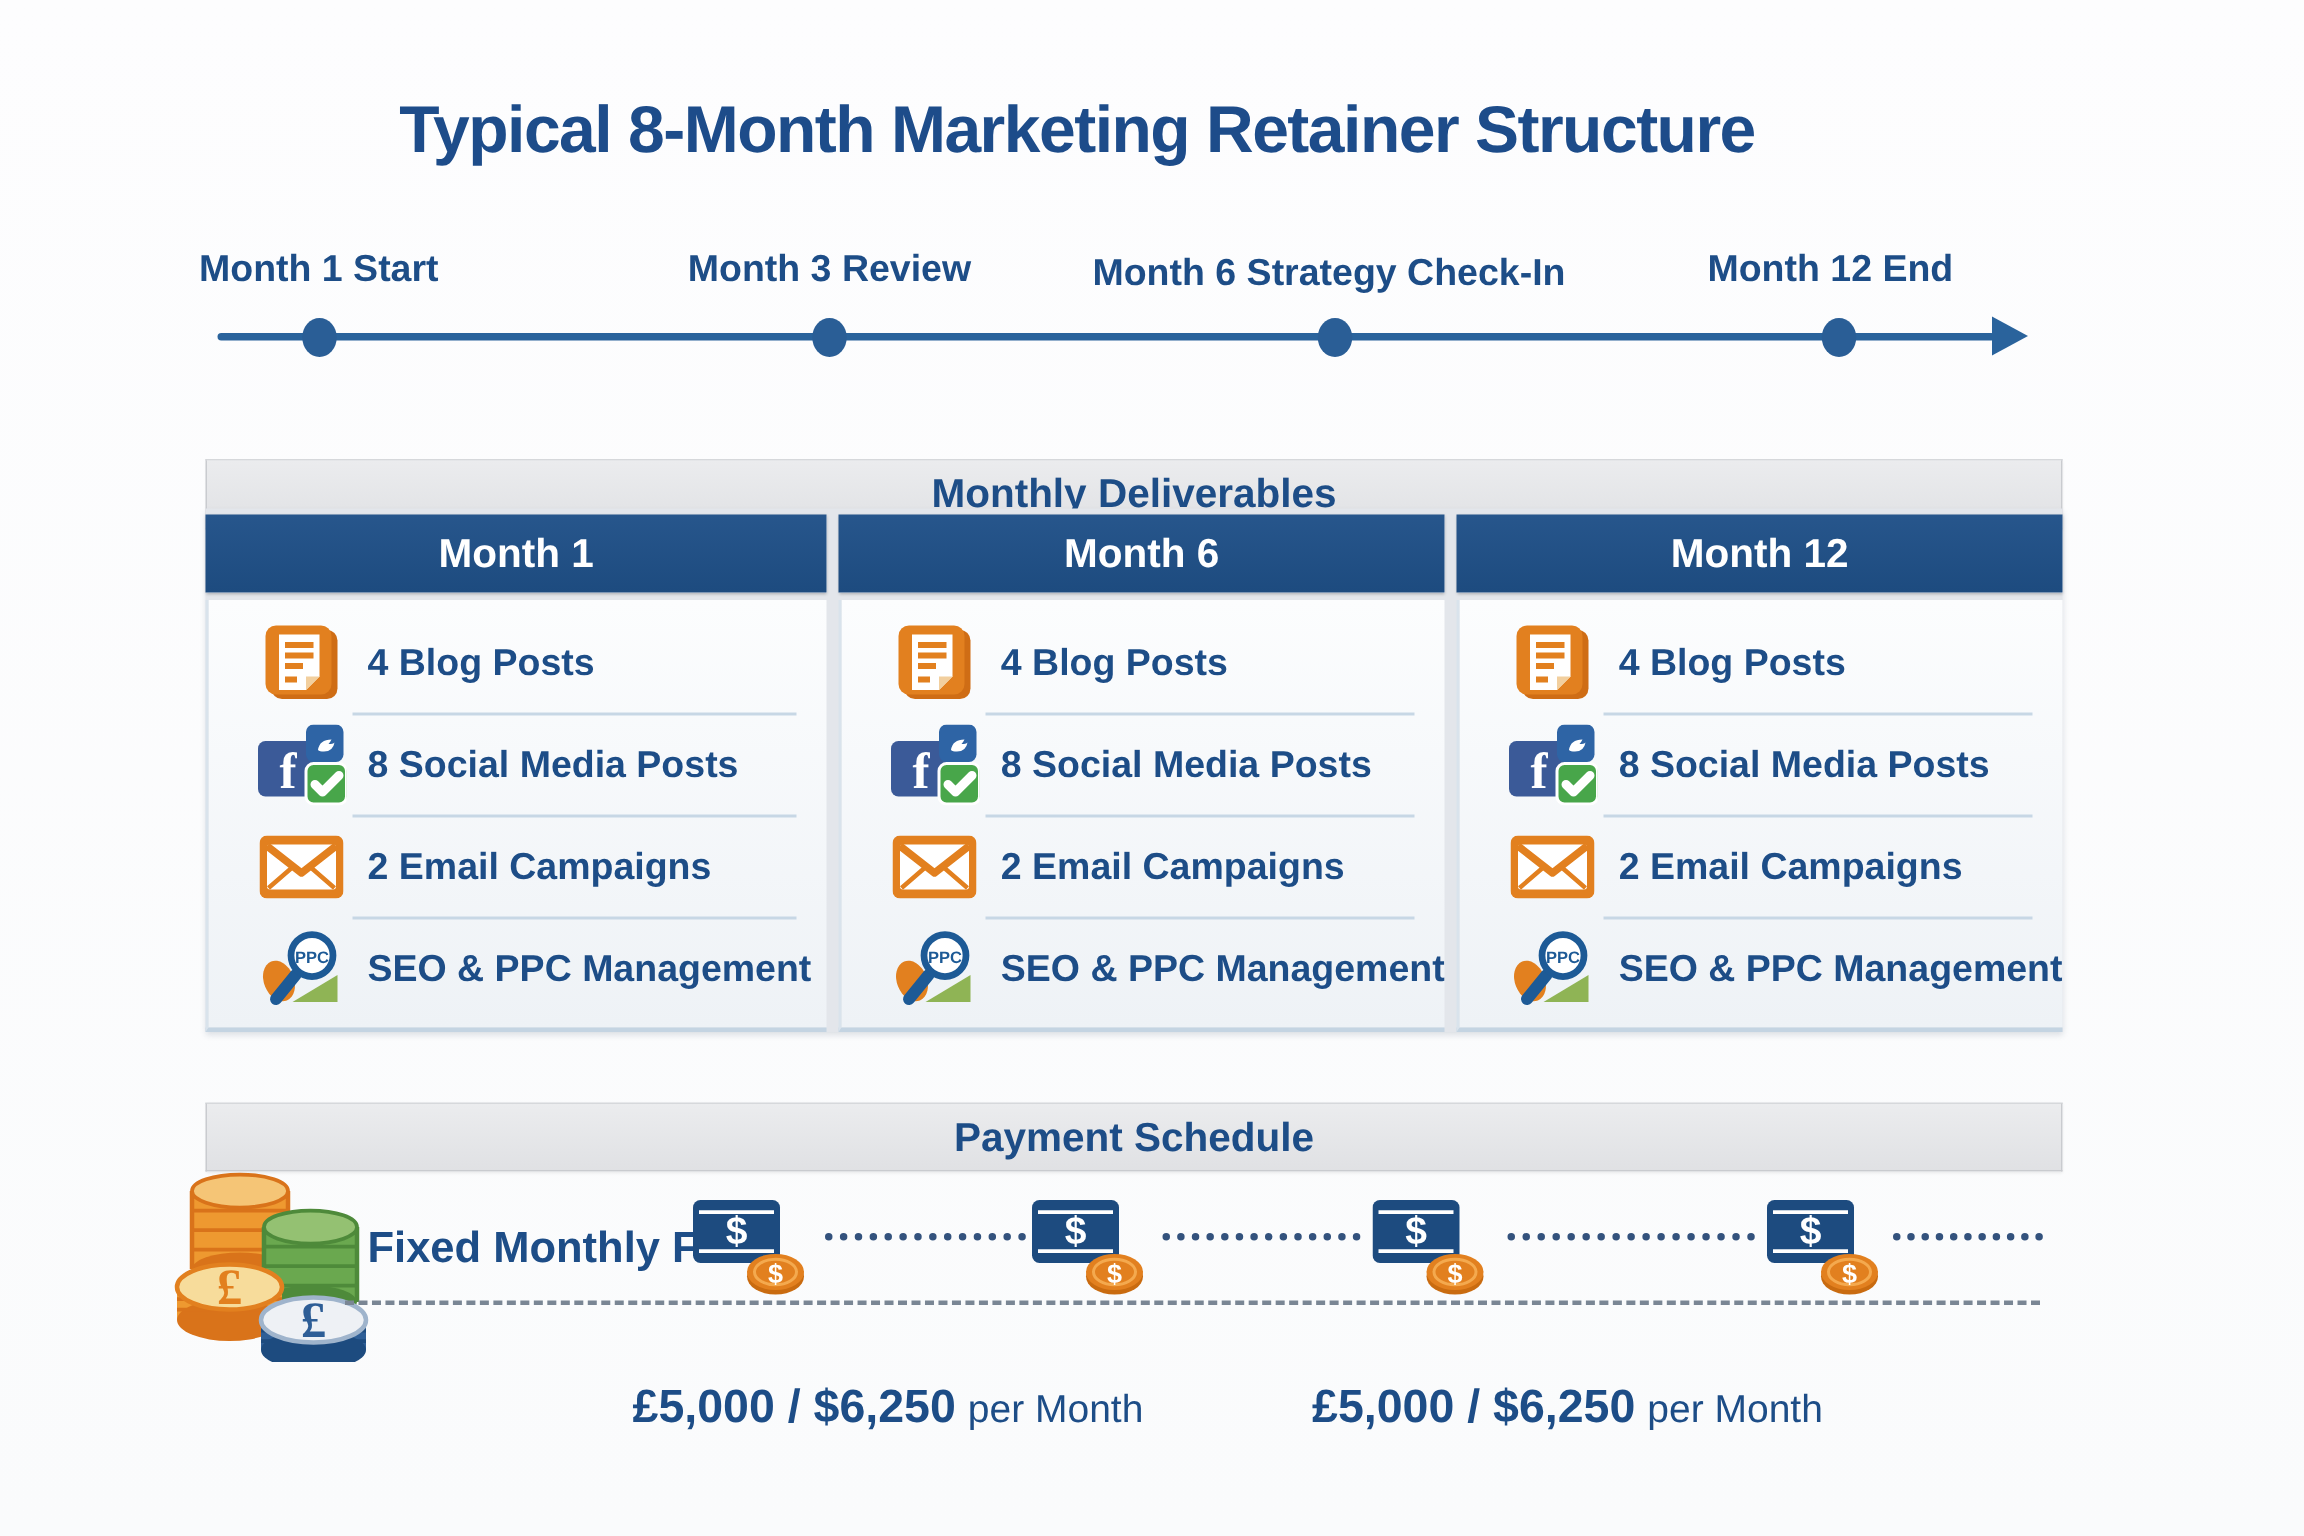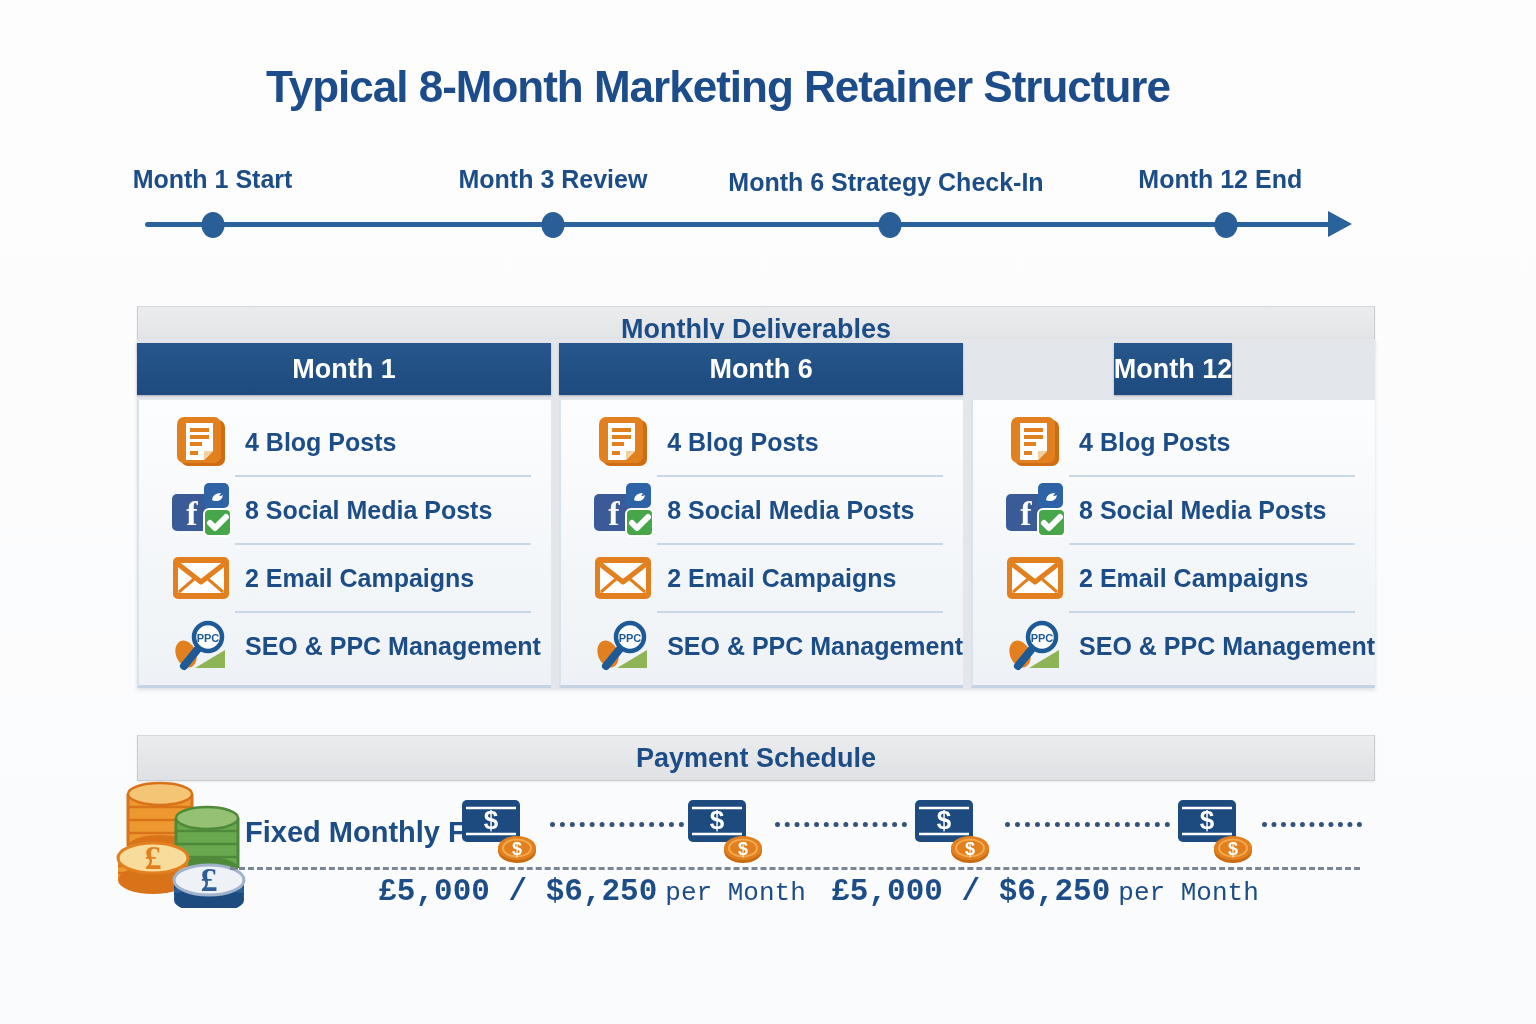--- a/index.html
+++ b/index.html
@@ -28,38 +28,38 @@
   .bar-deliverables{top:283px;height:47px;}
   .bar-payment{top:712px;height:46px;}
 
   
   .col-panel{position:absolute;left:137px;top:339px;width:1238px;height:349px;background:#e3e6eb;
     box-shadow:0 2px 4px rgba(40,60,90,0.15);}
   .columns{position:absolute;left:137px;top:343px;width:1238px;display:flex;gap:8px;}
   .col{display:flex;flex-direction:column;}
   .col:nth-child(1){width:450px;}
   .col:nth-child(2){width:421px;}
-  .col:nth-child(3){width:420px;align-items:center;}
+  .col:nth-child(3){width:420px;}
   .col-head{height:52px;background:linear-gradient(180deg,#27568c,#1d4b7f);
     display:flex;align-items:center;justify-content:center;box-shadow:0 1px 2px rgba(0,0,0,0.25);}
   .col-head .lbl{color:#ffffff;font-size:27px;font-weight:bold;}
   .col-body{height:288px;margin-top:5px;background:linear-gradient(180deg,#fcfdfe,#eef2f6);
     border-left:2px solid #d9e3ec;border-bottom:3px solid #c4d4e2;padding:8px 0 0 0;}
   .row{position:relative;height:68px;display:flex;align-items:center;padding-left:32px;}
   .row .ric{width:60px;height:58px;flex:0 0 60px;display:flex;align-items:center;justify-content:center;}
   .row .rlb{font-size:25px;font-weight:600;color:#1d4d87;margin-left:14px;white-space:nowrap;}
   .row.divided:after{content:"";position:absolute;left:96px;right:20px;bottom:-1px;height:2px;background:#c7d7e5;}
 
   
   .pay-coins{position:absolute;left:114px;top:776px;}
   .fee-label{position:absolute;left:245px;top:816px;font-size:29px;font-weight:600;color:#1d4d87;white-space:nowrap;}
   .pay-icon{position:absolute;top:800px;}
   .dotline{position:absolute;top:822px;height:0;border-top:5px dotted #33527d;}
   .dashline{position:absolute;top:867px;left:230px;width:1130px;height:0;border-top:3px dashed #7a8694;}
-  .amount{position:absolute;top:874px;transform:translateX(-50%);white-space:nowrap;color:#1d4d87;font-family:Liberation Mono, monospace;}
+  .amount{position:absolute;top:920px;transform:translateX(-50%);white-space:nowrap;color:#1d4d87;}
   .amount .bold{font-size:31px;font-weight:bold;}
   .amount .suffix{font-size:26px;font-weight:normal;margin-left:8px;}
 </style>
 </head>
 <body>
 
 <svg width="0" height="0" style="position:absolute">
   <defs>
     <g id="ic-blog">
       <rect x="8" y="5" width="44" height="46" rx="7" fill="#cf6d15"></rect>

